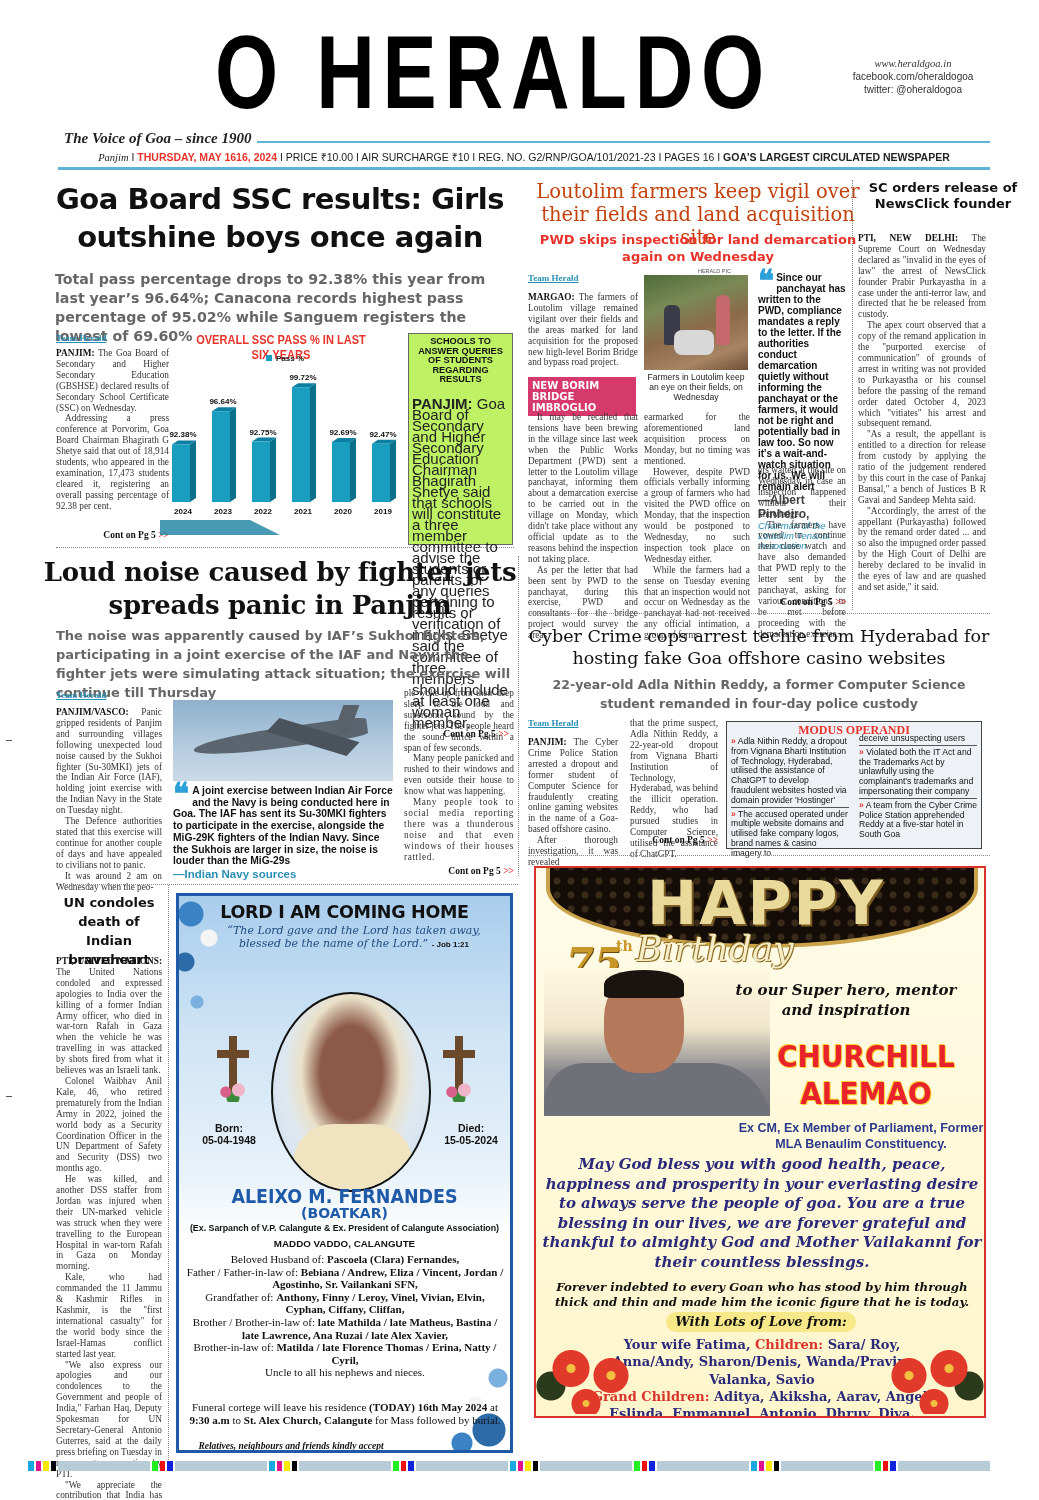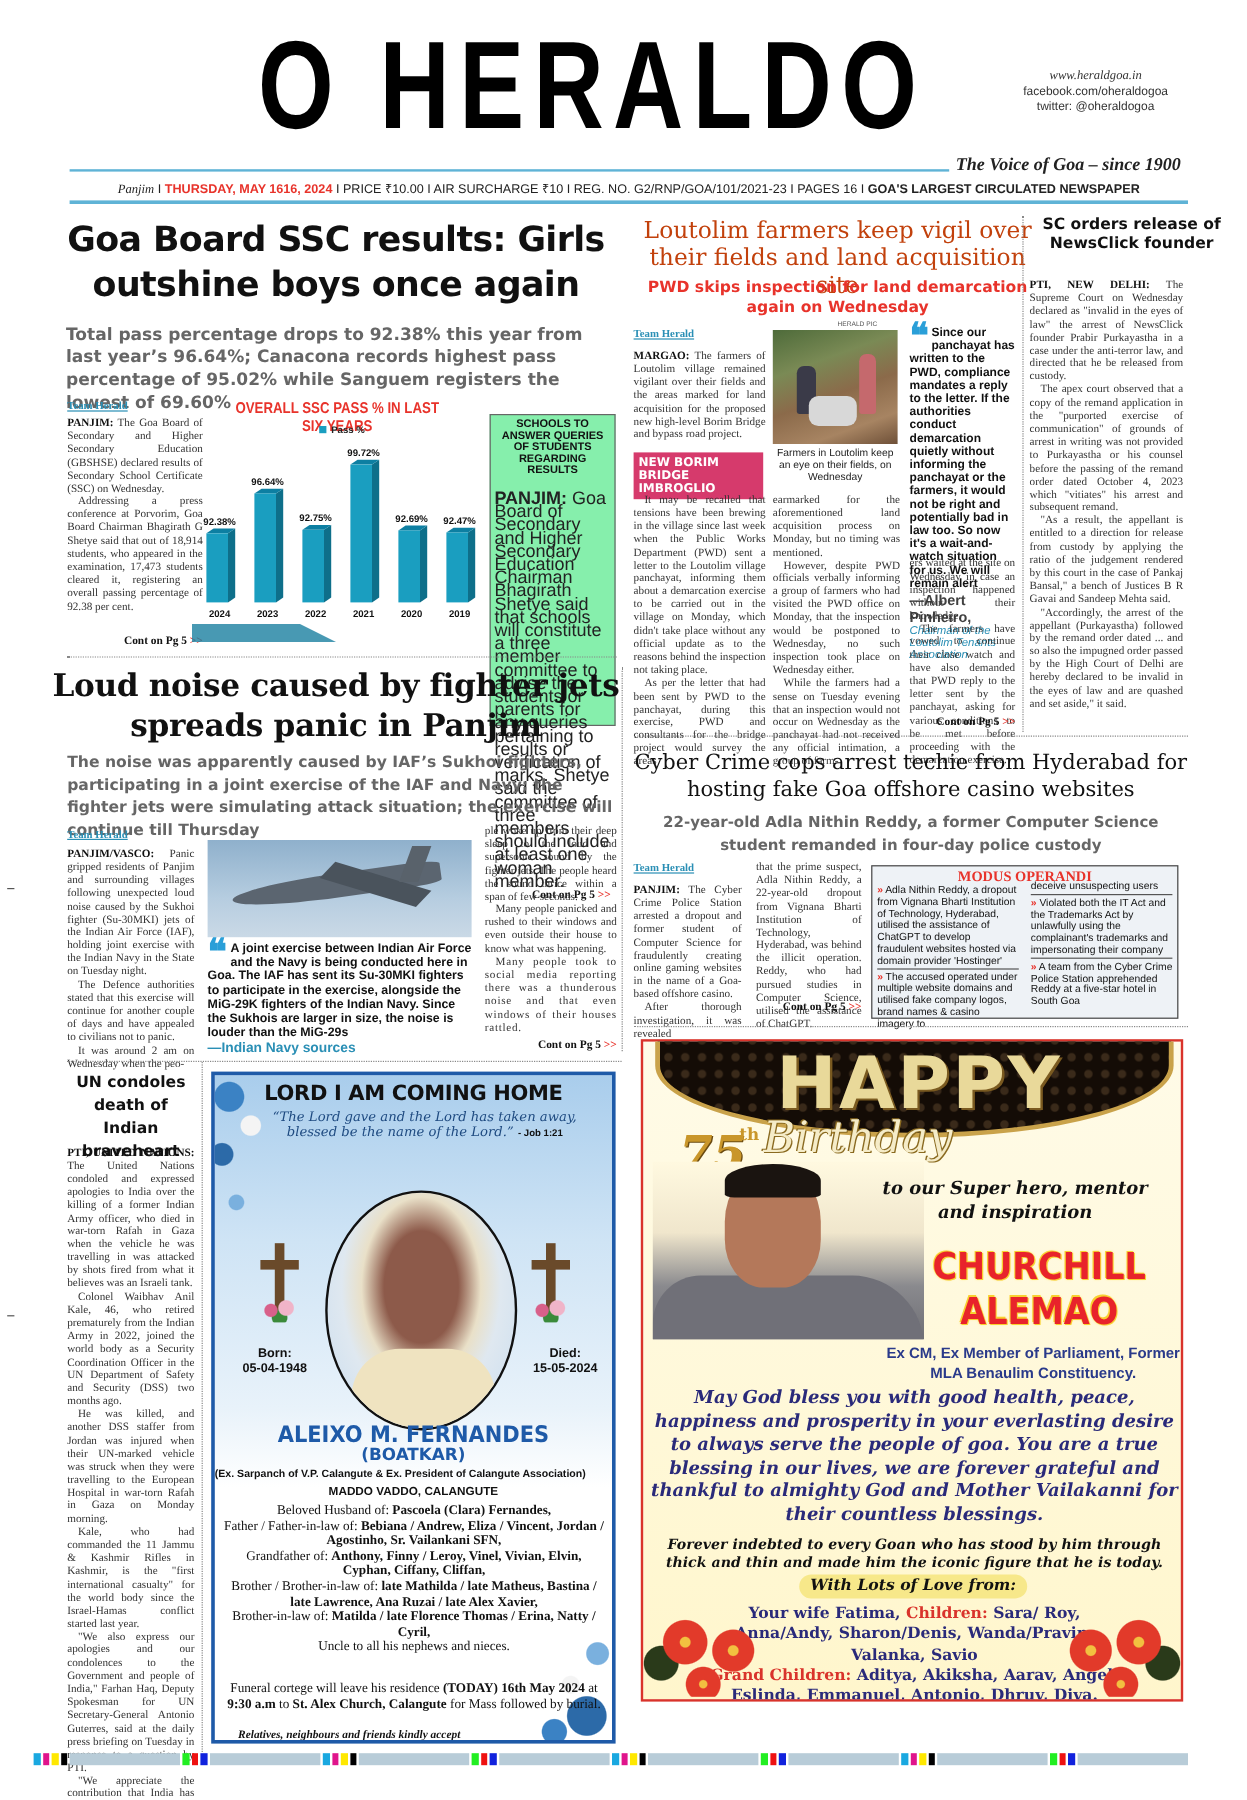--- a/index.html
+++ b/index.html
@@ -16,37 +16,37 @@
 .dotv{border-left:1px dotted #888}
 .doth{border-top:1px dotted #888}
 
 
 #masthead-title{left:215px;top:22px;width:392px;height:100px;font-family:"Liberation Sans",sans-serif;font-weight:bold;font-size:104px;letter-spacing:10px;line-height:100px;transform:scaleX(0.78);transform-origin:left top;color:#000;white-space:nowrap}
 #mast-links{left:833px;top:57px;width:160px;font-size:10.5px;line-height:13px;text-align:center;color:#333}
 #mast-links .web{font-style:italic;font-family:"Liberation Serif",serif}
 #mast-links .sm{font-family:"Liberation Sans",sans-serif;font-size:10px}
 #tagline-row{left:58px;top:133px;width:932px;height:16px}
 #tagline-row .line{position:absolute;top:8px;height:2px;background:#5fb3d6}
-#tagline{position:absolute;left:0;width:100%;text-align:right;font-family:"Liberation Serif",serif;font-style:italic;font-weight:bold;font-size:15px;top:-3px}
+#tagline{position:absolute;left:0;width:100%;text-align:left;font-family:"Liberation Serif",serif;font-style:italic;font-weight:bold;font-size:15px;top:-3px}
 #tagline span{background:#fff;padding:0 6px}
 #dateline{left:58px;top:150px;width:932px;text-align:center;font-size:10.5px;font-family:"Liberation Sans",sans-serif;white-space:nowrap}
 #dateline .city{font-family:"Liberation Serif",serif;font-style:italic}
 #dateline .date{color:#e8332b;font-weight:bold}
 #dateline .bold{font-weight:bold}
 #rule-top{left:58px;top:167px;width:932px;height:3px;background:#5fb3d6}
 
 
 #ssc-head{left:40px;top:180px;width:480px;text-align:center;font-family:"DejaVu Sans",sans-serif;font-weight:bold;font-size:29px;line-height:38px;letter-spacing:-0.5px;color:#111}
 #ssc-sub{left:55px;top:270px;width:460px;font-family:"DejaVu Sans",sans-serif;font-size:14.2px;line-height:19px;color:#666;font-weight:bold}
 #ssc-byline{left:56px;top:333px}
 #ssc-body{left:56px;top:348px;width:113px}
 #ssc-cont{left:56px;top:530px;width:113px}
 #chart-title{left:176px;top:332px;width:210px;text-align:center;font-family:"Liberation Sans",sans-serif;font-weight:bold;font-size:13px;color:#e8332b;transform:scaleX(0.85);transform-origin:center}
 #chart-svg{left:160px;top:345px;width:250px;height:190px}
-#schools-box{left:408px;top:345px;width:105px;height:260px;border:1px solid #666;background:#86efac;padding:3px 3px}
+#schools-box{left:408px;top:333px;width:105px;height:212px;border:1px solid #666;background:#bef264;padding:3px 3px}
 #schools-box .hd{text-align:center;font-family:"Liberation Sans",sans-serif;font-weight:bold;font-size:9.2px;line-height:9.6px;color:#111}
 #schools-box .tx{font-family:"Liberation Sans",sans-serif;font-size:15px;line-height:11px;color:#222;margin-top:13px}
 #schools-box .cont{margin-top:1px}
 #ssc-div{left:56px;top:547px;width:458px;height:0}
 
 
 #lout-head{left:528px;top:180px;width:340px;text-align:center;font-family:"DejaVu Serif",serif;font-size:19.5px;line-height:23px;color:#c2410c}
 #lout-sub{left:528px;top:231px;width:340px;text-align:center;font-family:"DejaVu Sans",sans-serif;font-weight:bold;font-size:13px;line-height:17px;color:#e8332b}
 #lout-byline{left:528px;top:273px}
 #herald-pic{left:676px;top:268px;width:55px;font-size:5.5px;color:#555;text-align:right;font-family:"Liberation Sans",sans-serif}
@@ -122,21 +122,21 @@
 #obit-cross-l,#obit-cross-r{position:absolute;top:140px;width:36px;height:60px}
 #obit-cross-l{left:36px}
 #obit-cross-r{left:262px}
 .cross-v{position:absolute;left:14px;top:0;width:8px;height:58px;background:#6a4a2a}
 .cross-h{position:absolute;left:2px;top:14px;width:32px;height:8px;background:#6a4a2a}
 .flowers{position:absolute;bottom:-6px;left:0;width:36px;height:20px;background:radial-gradient(circle at 30% 50%,#d8608a 0 5px,transparent 6px),radial-gradient(circle at 65% 40%,#f0b4c8 0 6px,transparent 7px),radial-gradient(circle at 50% 80%,#3a8a3a 0 6px,transparent 7px)}
 #obit-born{position:absolute;left:20px;top:226px;width:60px;text-align:center;font-family:"Liberation Sans",sans-serif;font-weight:bold;font-size:10.5px;line-height:12px;color:#111}
 #obit-died{position:absolute;left:262px;top:226px;width:60px;text-align:center;font-family:"Liberation Sans",sans-serif;font-weight:bold;font-size:10.5px;line-height:12px;color:#111}
 #obit-name{position:absolute;left:0;top:290px;width:100%;text-align:center;font-family:"DejaVu Sans",sans-serif;font-weight:bold;font-size:19px;line-height:20px;color:#1e5aa8;transform:scaleX(0.92)}
 #obit-alias{position:absolute;left:0;top:309px;width:100%;text-align:center;font-family:"DejaVu Sans",sans-serif;font-weight:bold;font-size:14px;line-height:16px;color:#1e5aa8}
-#obit-role{position:absolute;left:0;top:327px;width:100%;text-align:left;font-family:"Liberation Sans",sans-serif;font-weight:bold;font-size:8.8px;color:#111}
+#obit-role{position:absolute;left:0;top:327px;width:100%;text-align:center;font-family:"Liberation Sans",sans-serif;font-weight:bold;font-size:8.8px;color:#111}
 #obit-place{position:absolute;left:0;top:342px;width:100%;text-align:center;font-family:"Liberation Sans",sans-serif;font-weight:bold;font-size:9.8px;color:#111}
 #obit-family{position:absolute;left:6px;top:357px;width:320px;text-align:center;font-family:"Liberation Serif",serif;font-size:11px;line-height:12.6px;color:#111}
 #obit-family b{font-weight:bold}
 #obit-funeral{position:absolute;left:6px;top:505px;width:320px;text-align:center;font-family:"Liberation Serif",serif;font-size:11px;line-height:12.6px;color:#111}
 #obit-foot{position:absolute;left:12px;top:545px;width:200px;text-align:center;font-family:"Liberation Serif",serif;font-style:italic;font-weight:bold;font-size:9.5px;line-height:10px;color:#111}
 #obit-flowers-tl{position:absolute;left:-6px;top:-6px;width:60px;height:160px;background:radial-gradient(circle at 30% 15%,#3b82c4 0 12px,transparent 13px),radial-gradient(circle at 60% 30%,#f4f4f4 0 8px,transparent 9px),radial-gradient(circle at 20% 45%,#2c6aa8 0 9px,transparent 10px),radial-gradient(circle at 40% 70%,#7ab0de 0 6px,transparent 7px)}
 #obit-flowers-br{position:absolute;right:-6px;bottom:-6px;width:90px;height:130px;background:radial-gradient(circle at 70% 80%,#2c6aa8 0 16px,transparent 17px),radial-gradient(circle at 40% 90%,#3b82c4 0 10px,transparent 11px),radial-gradient(circle at 80% 40%,#7ab0de 0 9px,transparent 10px),radial-gradient(circle at 55% 60%,#f4f4f4 0 7px,transparent 8px)}
 
 
 #bday{left:534px;top:866px;width:452px;height:552px;border:2px solid #d9332b;background:linear-gradient(180deg,#fffbe8 0%,#fff6cc 100%);overflow:hidden}

